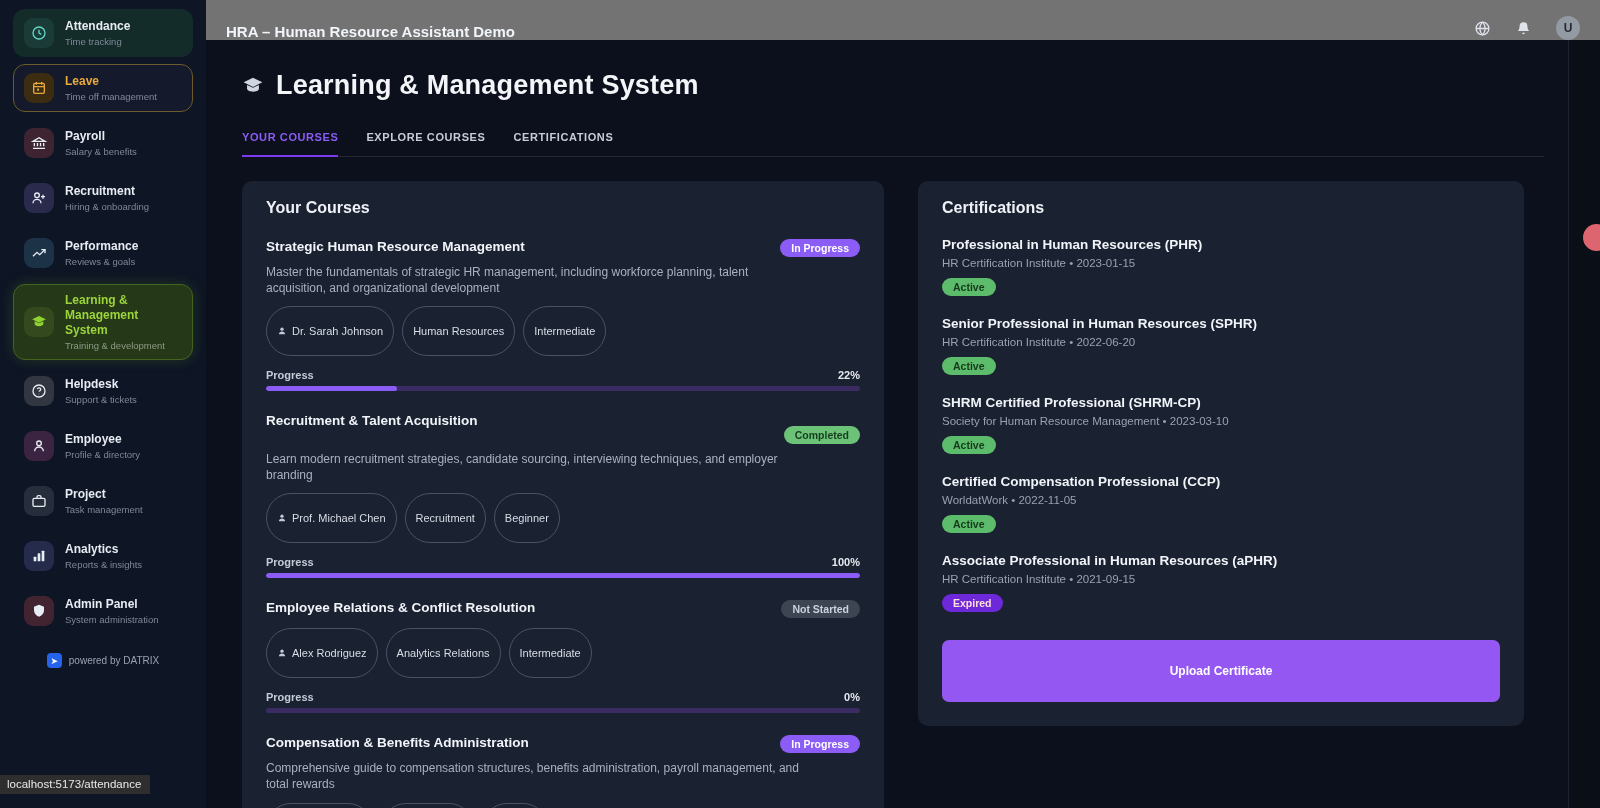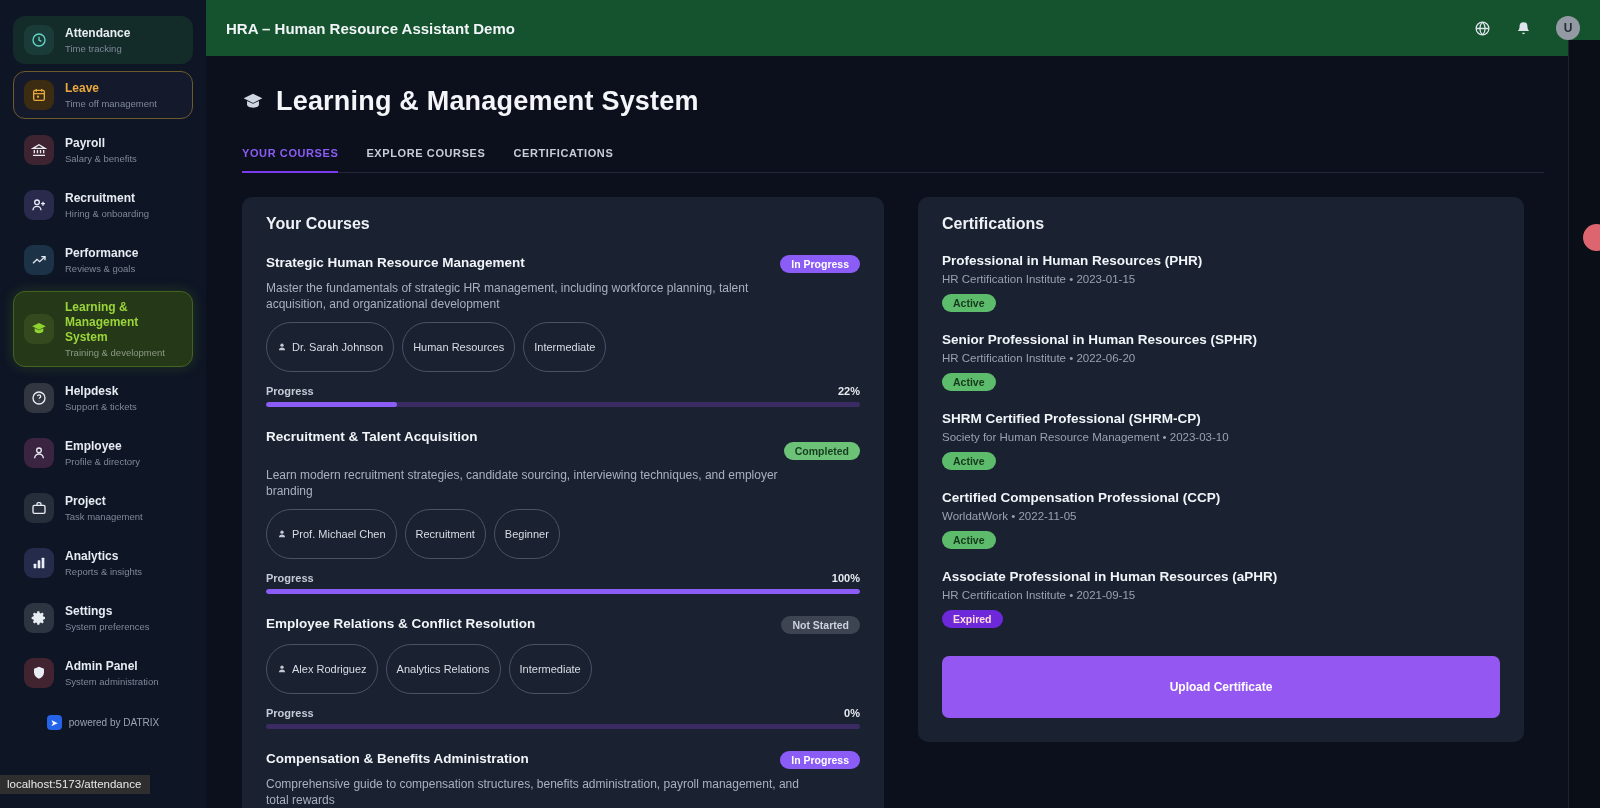--- a/index.html
+++ b/index.html
@@ -5,21 +5,21 @@
   * { margin:0; padding:0; box-sizing:border-box; }
   html,body { width:1600px; height:808px; overflow:hidden; }
   body {
     background:#0c101c;
     font-family:"Liberation Sans", sans-serif;
     position:relative;
     color:#e7ebf2;
   }
 
   
-  .sidebar{ position:fixed; left:0; top:0; bottom:0; width:206px; background:#0e1525; padding:16px 13px; z-index:5;}
+  .sidebar{ position:fixed; left:0; top:0; bottom:0; width:206px; background:#0e1525; padding:9px 13px; z-index:5;}
   .side-item{ display:flex; align-items:center; gap:11px; padding:8px 10px; border-radius:12px; margin-bottom:7px; border:1px solid transparent; cursor:pointer;}
   .si-icon{ width:30px; height:30px; border-radius:9px; display:flex; align-items:center; justify-content:center; flex:none; color:#e8ecf3;}
   .si-icon svg{ width:16px; height:16px; }
   .si-text{ min-width:0; }
   .si-title{ font-size:12px; font-weight:bold; color:#e7ebf2; line-height:1.25;}
   .si-sub{ font-size:9.5px; color:#7f8899; margin-top:2px; }
 
   .item-att{ background:#132c2a; }
   .item-att .si-icon{ background:#1b3b38; color:#63d6c6; }
   .item-leave{ background:#141a2b; border-color:#6e5a2c; }
@@ -37,21 +37,21 @@
   .item-proj .si-icon{ background:#272e3b; }
   .item-ana .si-icon{ background:#252b4b; }
   .item-set .si-icon{ background:#2d3542; }
   .item-adm .si-icon{ background:#422330; }
 
   .side-footer{ display:flex; align-items:center; justify-content:center; gap:7px; margin-top:18px; }
   .datrix-logo{ width:15px; height:15px; border-radius:4px; background:#2563eb; color:#fff; display:flex; align-items:center; justify-content:center; font-size:9px; }
   .side-footer-text{ font-size:10px; color:#9aa3b2; }
 
   
-  .header{ margin-left:206px; height:56px; background:#14532d; display:flex; align-items:center; padding:0 20px; }
+  .header{ margin-left:206px; height:40px; background:#737373; display:flex; align-items:flex-end; padding:0 20px; }
   .header-title{ font-size:15px; font-weight:bold; color:#f1f4f8; }
   .header-right{ margin-left:auto; display:flex; align-items:center; gap:24px; }
   .hicon{ color:#dfe4ec; display:flex; cursor:pointer; }
   .hicon svg{ width:17px; height:17px; }
   .avatar{ width:24px; height:24px; border-radius:50%; background:#949aa3; color:#262b33; font-size:12px; font-weight:bold; display:flex; align-items:center; justify-content:center; cursor:pointer;}
 
   
   .main{ margin-left:206px; height:768px; background:#0c101c; padding:30px 0 0 36px; position:relative; overflow:hidden;}
   .page-head{ display:flex; align-items:center; gap:12px; }
   .page-head .cap{ color:#cfd6e2; display:flex; }
@@ -230,31 +230,20 @@
           <rect x="10" y="8" width="4" height="12" rx="1"></rect>
           <rect x="16" y="4" width="4" height="16" rx="1"></rect>
         </svg>
     </span>
     <span class="si-text">
         <div class="si-title">Analytics</div>
     <div class="si-sub">Reports &amp; insights</div>
       </span>
   </div>
 
-  <div class="side-item item-set">
-    <span class="si-icon">
-      <svg viewBox="0 0 24 24" fill="currentColor">
-          <path d="M12 8.5A3.5 3.5 0 1 0 12 15.5 3.5 3.5 0 0 0 12 8.5zm9 5v-3l-2.6-.6a6.7 6.7 0 0 0-.7-1.7l1.4-2.3-2.1-2.1-2.3 1.4c-.5-.3-1.1-.5-1.7-.7L12.5 2h-3l-.5 2.5c-.6.2-1.2.4-1.7.7L5 3.8 2.9 5.9l1.4 2.3c-.3.5-.5 1.1-.7 1.7L1 10.5v3l2.6.6c.2.6.4 1.2.7 1.7l-1.4 2.3 2.1 2.1 2.3-1.4c.5.3 1.1.5 1.7.7l.5 2.5h3l.6-2.5c.6-.2 1.2-.4 1.7-.7l2.3 1.4 2.1-2.1-1.4-2.3c.3-.5.5-1.1.7-1.7l2.5-.6z"></path>
-        </svg>
-    </span>
-    <span class="si-text">
-        <div class="si-title">Settings</div>
-    <div class="si-sub">System preferences</div>
-      </span>
-  </div>
 
   <div class="side-item item-adm">
     <span class="si-icon">
       <svg viewBox="0 0 24 24" fill="currentColor">
           <path d="M12 2.5 4.5 5.5v5.2c0 4.6 3.2 8.4 7.5 9.8 4.3-1.4 7.5-5.2 7.5-9.8V5.5L12 2.5z"></path>
         </svg>
     </span>
     <span class="si-text">
         <div class="si-title">Admin Panel</div>
     <div class="si-sub">System administration</div>

